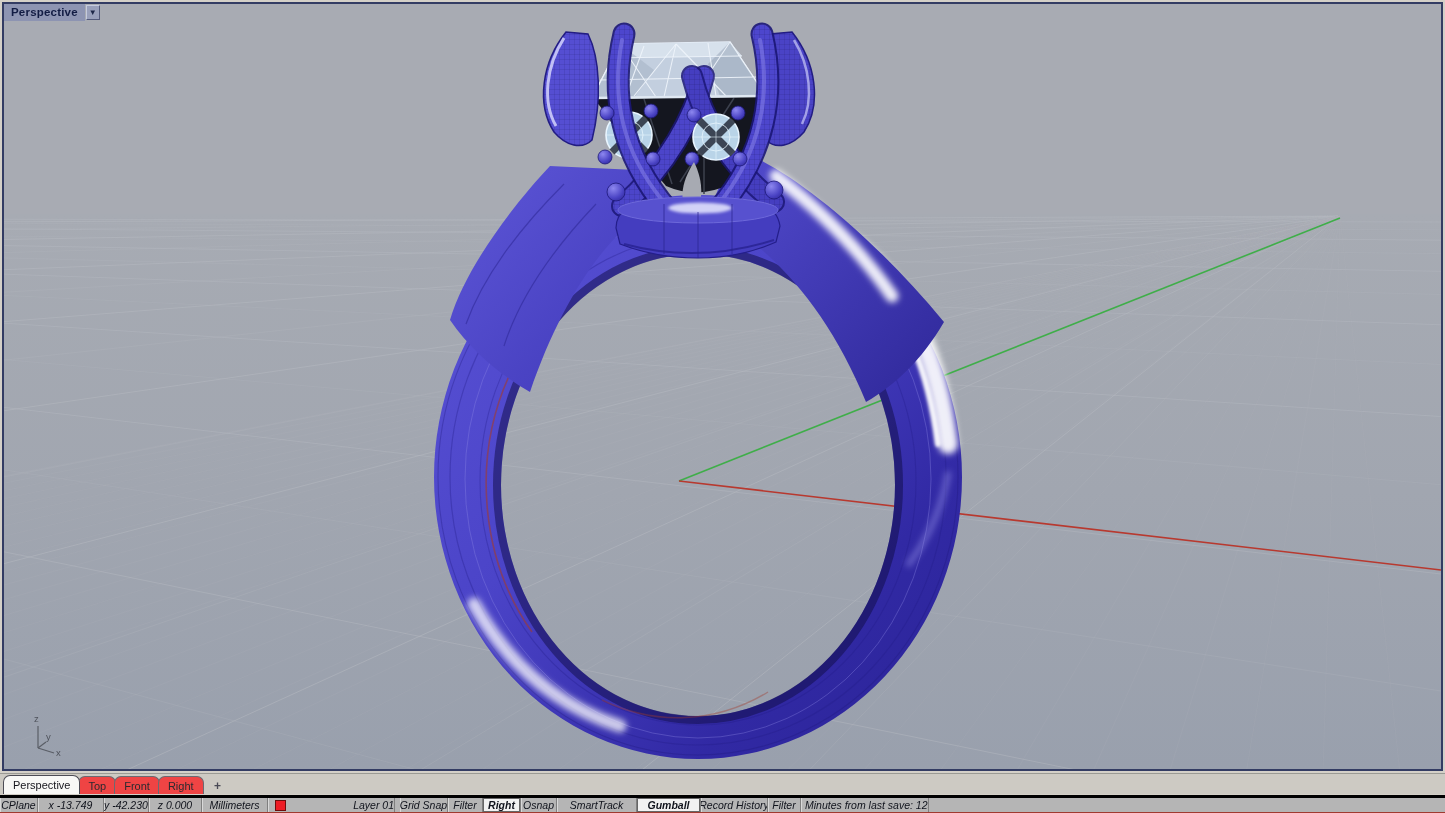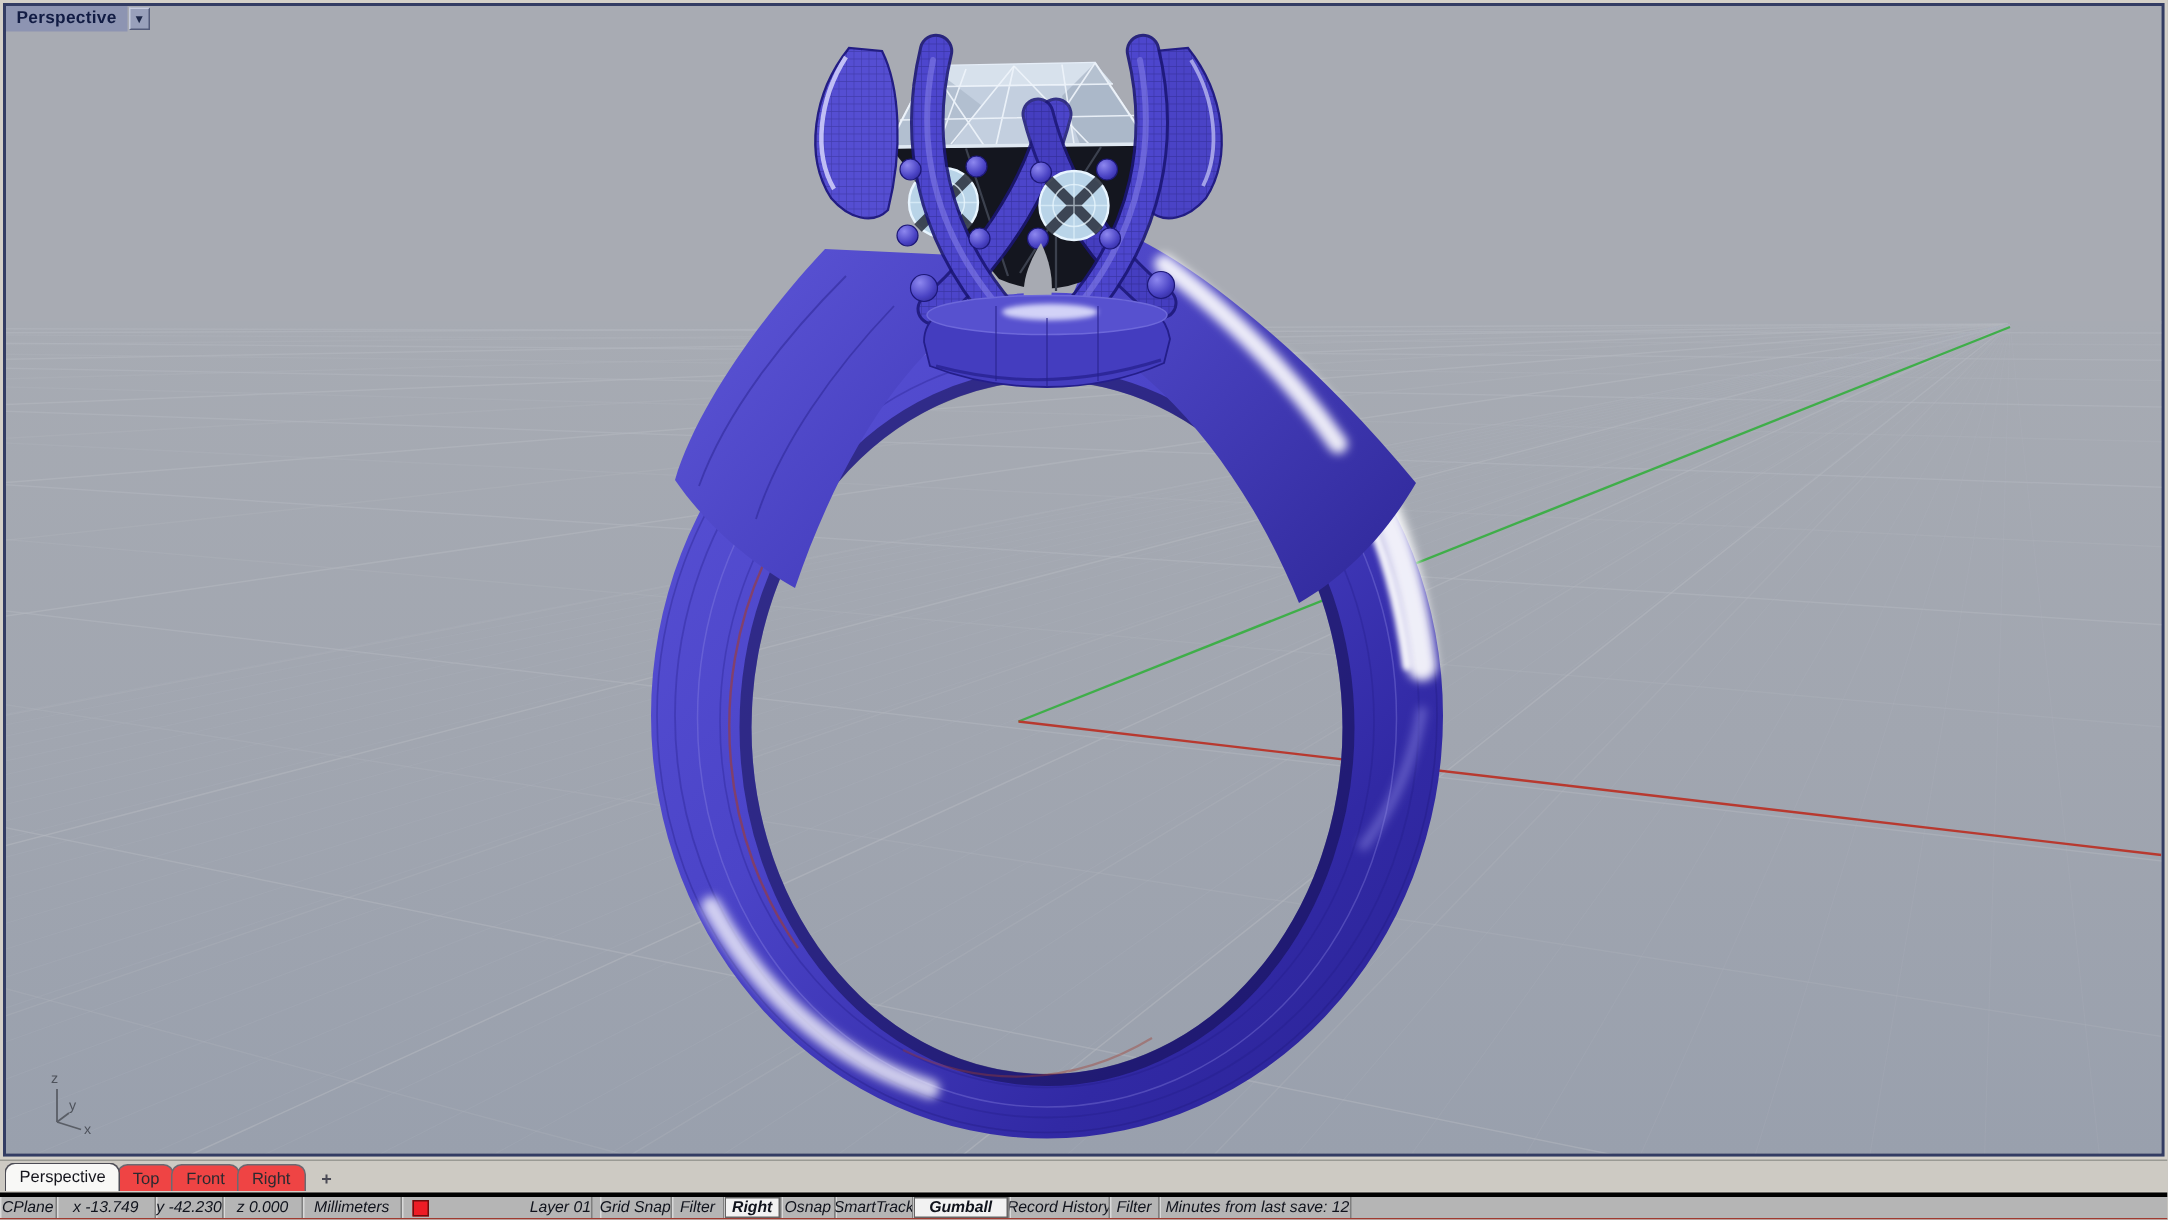--- a/index.html
+++ b/index.html
@@ -326,19 +326,19 @@
     <div class="pane" style="width:66px">Millimeters</div>
     <div class="pane left" style="width:127px">
       <span class="swatch"></span>
       <span>Layer 01</span>
     </div>
     <div class="sb-gap"></div>
     <div class="pane" style="width:48px">Grid Snap</div>
     <div class="pane" style="width:35px">Filter</div>
     <div class="pane active" style="width:38px">Right</div>
     <div class="pane" style="width:36px">Osnap</div>
-    <div class="pane" style="width:52px">SmartTrack</div>
+    <div class="pane" style="width:80px">SmartTrack</div>
     <div class="pane active" style="width:64px">Gumball</div>
     <div class="pane" style="width:67px">Record History</div>
     <div class="pane" style="width:33px">Filter</div>
     <div class="pane left" style="width:128px">Minutes from last save: 125</div>
   </div>
 </div>
 
 </body></html>

